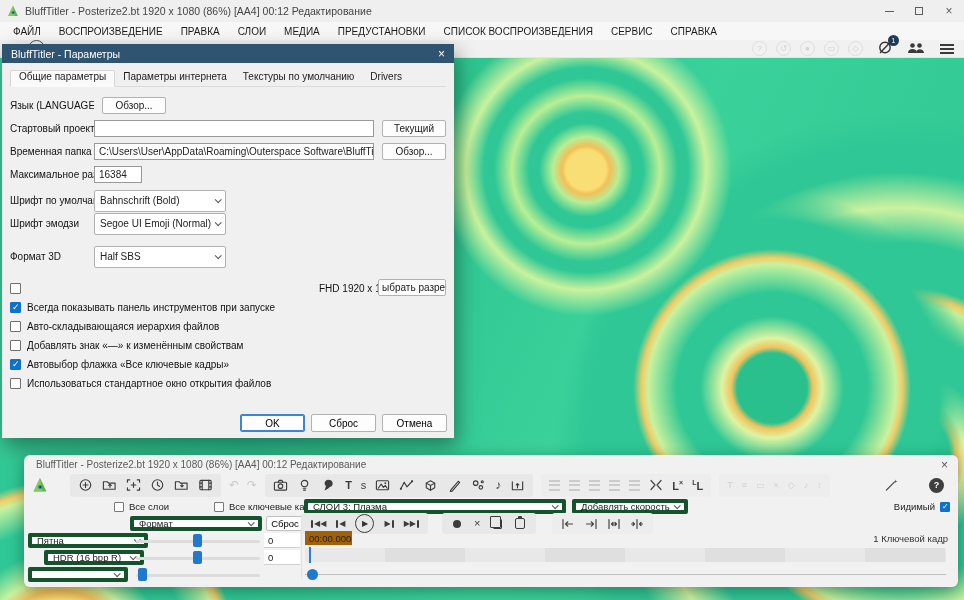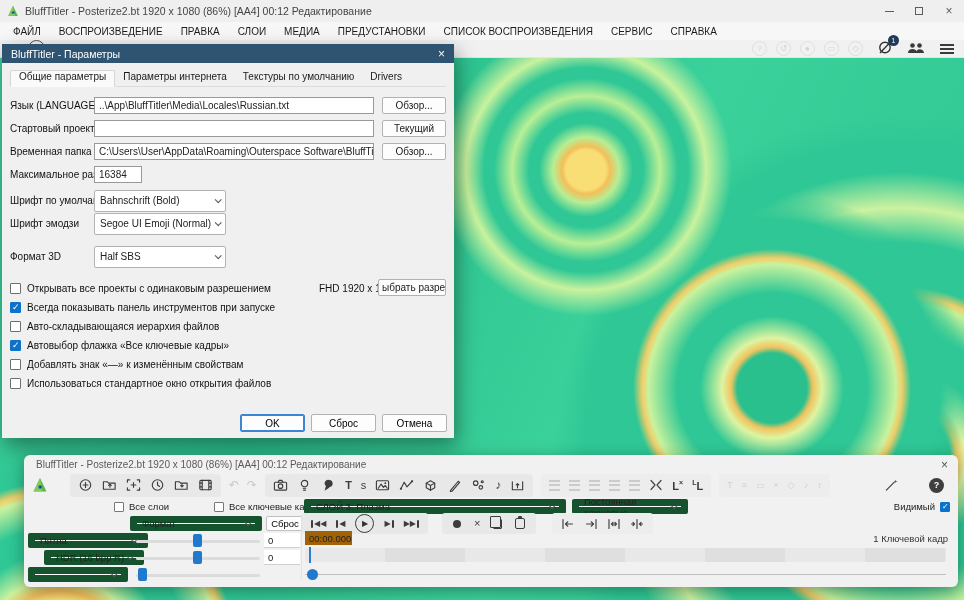--- a/index.html
+++ b/index.html
@@ -72,21 +72,21 @@
 .list-ph{width:11px;height:11px;background:repeating-linear-gradient(180deg,#cbcbcb 0 2px,transparent 2px 4.5px)}
 .ph-glyph{font-size:9px;color:#cfcfcf}
 .lx{font-size:11px;font-weight:bold;color:#3c3c3c}
 .lx sup{font-size:7px}
 .help-circ{width:15px;height:15px;border-radius:50%;background:#3f3f3f;color:#fff;font-size:9px;font-weight:bold;display:flex;align-items:center;justify-content:center;margin:0 6px 0 22px}
 
 .pcbwrap{position:absolute;display:flex;align-items:center;gap:5px;font-size:9.5px;color:#222}
 .pcb{width:10px;height:10px;border:1px solid #787878;background:#fff;border-radius:1px;position:relative;flex:none}
 .pcb.checked{background:#0d72c9;border-color:#0d72c9}
 .pcb.checked::after{content:"✓";color:#fff;font-size:8px;position:absolute;left:1px;top:-1px}
-.psel{position:absolute;height:15px;background:#fff;border:7px solid #14532d;border-radius:2px;font-size:9.5px;padding:0 5px;display:flex;align-items:center;color:#222}
+.psel{position:absolute;height:15px;background:#fff;border:4px solid #14532d;border-radius:2px;font-size:9.5px;padding:0 5px;display:flex;align-items:center;color:#222}
 .pbtn{position:absolute;height:15px;background:#fdfdfd;border:1px solid #c0c0c0;border-radius:2px;font-size:9.5px;display:flex;align-items:center;justify-content:center}
 .pslider{position:absolute;height:15px}
 .ptrack{position:absolute;top:7px;left:0;right:0;height:3px;background:#dcdcdc;border-radius:2px}
 .pthumb{position:absolute;top:1px;width:9px;height:13px;background:#2079cd;border-radius:2px}
 .pval{position:absolute;height:15px;width:36px;background:#fff;border-bottom:1px solid #cfcfcf;font-size:9.5px;display:flex;align-items:center;padding:0 4px}
 .transport{position:absolute;left:278px;top:58px;height:21px;display:flex;align-items:center;gap:10px;background:#e8e8e8;border-radius:3px;padding:0 9px}
 .tbtn{display:flex;align-items:center;gap:1px;color:#3c3c3c;font-size:8px}
 .bar{width:2px;height:8px;background:#3c3c3c;border-radius:1px}
 .pcirc{width:19px;height:19px;border:1.4px solid #3c3c3c;border-radius:50%;display:flex;align-items:center;justify-content:center;font-size:8px;color:#333}
 .editgrp{position:absolute;left:418px;top:58px;height:21px;display:flex;align-items:center;gap:13px;background:#e8e8e8;border-radius:3px;padding:0 11px}
@@ -181,21 +181,20 @@
   </div>
   <div class="tabs">
     <span class="tab active">Общие параметры</span>
     <span class="tab">Параметры интернета</span>
     <span class="tab">Текстуры по умолчанию</span>
     <span class="tab">Drivers</span>
   </div>
   <div class="dlg-body">
     <div class="drow">
       <span class="dlabel">Язык (LANGUAGE)</span>
-      <div class="dinput">..\App\BluffTitler\Media\Locales\Russian.txt</div>
       <button class="dbtn">Обзор...</button>
     </div>
     <div class="drow">
       <span class="dlabel">Стартовый проект</span>
       <div class="dinput"></div>
       <button class="dbtn">Текущий</button>
     </div>
     <div class="drow">
       <span class="dlabel">Временная папка</span>
       <div class="dinput">C:\Users\User\AppData\Roaming\Outerspace Software\BluffTitler\Temp</div>
@@ -222,39 +221,38 @@
     <div class="drow" style="margin-top:16px">
       <span class="dlabel">Формат 3D</span>
       <div class="dselect">
           <span>Half SBS</span>
           <i class="chev"></i>
         </div>
     </div>
     <div class="cbsection">
       <div class="cbrow">
         <span class="cb"></span>
-        <span class="cblabel">Открывать все проекты с одинаковым разрешением</span>
         <span class="res-note">FHD 1920 x 1080</span>
         <span class="res-btn">ыбрать разрешение...</span>
       </div>
       <div class="cbrow">
         <span class="cb checked"></span>
         <span class="cblabel">Всегда показывать панель инструментов при запуске</span>
       </div>
       <div class="cbrow">
         <span class="cb"></span>
         <span class="cblabel">Авто-складывающаяся иерархия файлов</span>
       </div>
       <div class="cbrow">
+        <span class="cb"></span>
+        <span class="cblabel">Добавлять знак «—» к изменённым свойствам</span>
+      </div>
+      <div class="cbrow">
         <span class="cb checked"></span>
         <span class="cblabel">Автовыбор флажка «Все ключевые кадры»</span>
-      </div>
-      <div class="cbrow">
-        <span class="cb"></span>
-        <span class="cblabel">Добавлять знак «—» к изменённым свойствам</span>
       </div>
       <div class="cbrow">
         <span class="cb"></span>
         <span class="cblabel">Использоваться стандартное окно открытия файлов</span>
       </div>
     </div>
   </div>
   <div class="dlg-footer">
     <button class="fbtn primary">OK</button>
     <button class="fbtn">Сброс</button>
@@ -422,21 +420,21 @@
   </span>
   <span class="pcbwrap" style="left:190px;top:46px">
     <span class="pcb"></span>
     <span>Все ключевые кадры</span>
   </span>
   <div class="psel" style="left:280px;top:44px;width:262px">
       <span>СЛОЙ 3: Плазма</span>
       <i class="chev"></i>
     </div>
   <div class="psel" style="left:548px;top:44px;width:116px">
-      <span>Постоянная ключевые</span>
+      <span>Добавлять скорость</span>
       <i class="chev"></i>
     </div>
   <span class="pcbwrap" style="right:8px;top:46px">
     <span>Видимый</span>
     <span class="pcb checked"></span>
   </span>
 
   <div class="psel" style="left:106px;top:61px;width:132px">
       <span>Формат</span>
       <i class="chev"></i>

